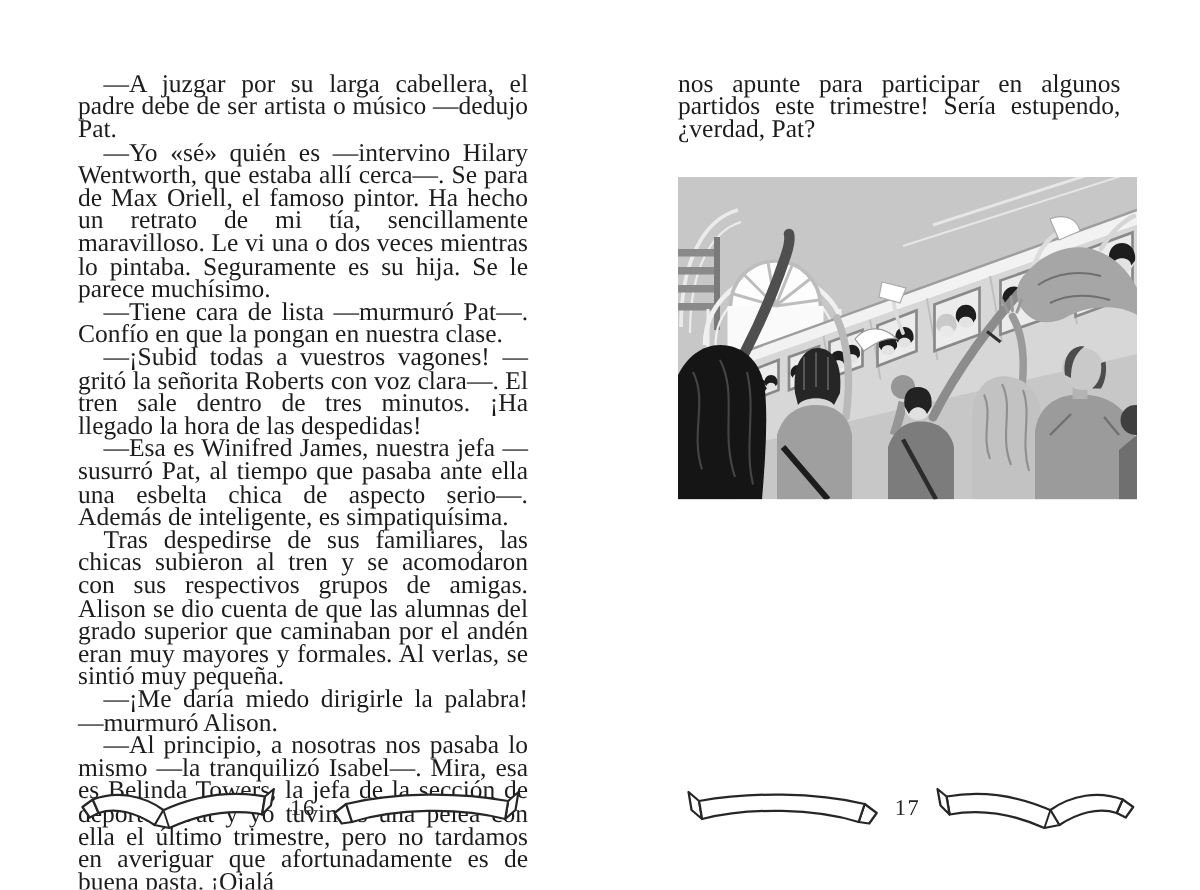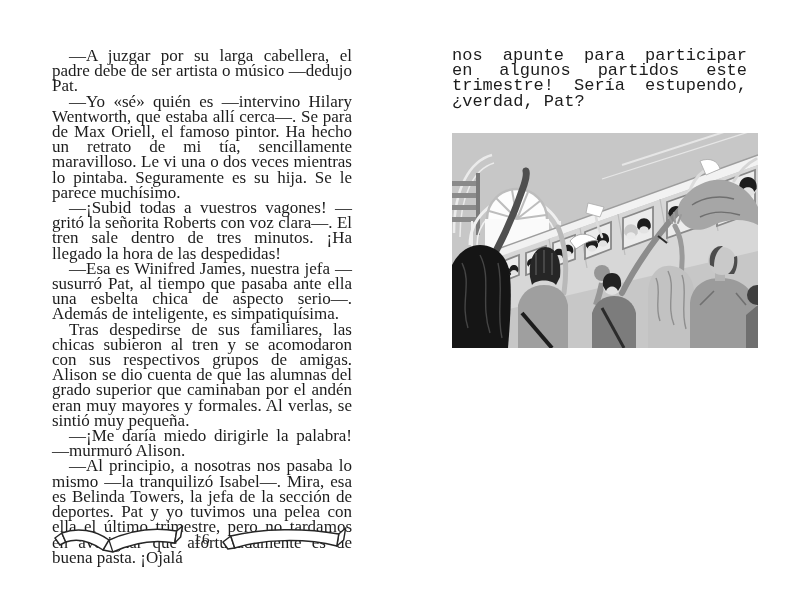--- a/index.html
+++ b/index.html
@@ -7,21 +7,21 @@
     width:800px;height:593px;position:relative;background:#ffffff;
     font-family:"Liberation Serif", serif;color:#1c1c1c;overflow:hidden;
   }
   .page{position:absolute;top:0;height:593px;}
   .page.left{left:52px;width:300px;}
   .page.right{left:452px;width:306px;}
   .text-block{
     padding-top:48px;font-size:17px;line-height:15.2px;
     text-align:justify;hyphens:auto;-webkit-hyphens:auto;
   }
-  .page.right .text-block{width:295px;font-family:Liberation Mono, monospace;}
+  .page.right .text-block{width:295px;}
   .text-block p{margin:0;text-indent:17px;}
   .text-block p.continuation{text-indent:0;}
   .illustration{margin:24px 0 0 0;width:306px;height:215px;overflow:hidden;}
   .illustration svg{display:block;}
   .page-footer{
     position:absolute;left:0;top:524px;width:100%;
     display:flex;align-items:center;gap:8px;
   }
   .ribbon{flex:1 1 auto;height:30px;min-width:0;}
   .ribbon svg{width:100%;height:30px;}
@@ -33,20 +33,21 @@
 </style>
 </head>
 <body>
 
 <div class="spread">
 
   <section class="page left">
     <div class="text-block">
       <p>—A juzgar por su larga cabellera, el padre debe de ser artista o músico —dedujo Pat.</p>
       <p>—Yo «sé» quién es —intervino Hilary Wentworth, que estaba allí cerca—. Se para de Max Oriell, el famoso pintor. Ha hecho un retrato de mi tía, sencillamente maravilloso. Le vi una o dos veces mientras lo pintaba. Seguramente es su hija. Se le parece muchísimo.</p>
+      <p>—Tiene cara de lista —murmuró Pat—. Confío en que la pongan en nuestra clase.</p>
       <p>—¡Subid todas a vuestros vagones! —gritó la señorita Roberts con voz clara—. El tren sale dentro de tres minutos. ¡Ha llegado la hora de las despedidas!</p>
       <p>—Esa es Winifred James, nuestra jefa —susurró Pat, al tiempo que pasaba ante ella una esbelta chica de aspecto serio—. Además de inteligente, es simpatiquísima.</p>
       <p>Tras despedirse de sus familiares, las chicas subieron al tren y se acomodaron con sus respectivos grupos de amigas. Alison se dio cuenta de que las alumnas del grado superior que caminaban por el andén eran muy mayores y formales. Al verlas, se sintió muy pequeña.</p>
       <p>—¡Me daría miedo dirigirle la palabra! —murmuró Alison.</p>
       <p>—Al principio, a nosotras nos pasaba lo mismo —la tranquilizó Isabel—. Mira, esa es Belinda Towers, la jefa de la sección de deportes. Pat y yo tuvimos una pelea con ella el último trimestre, pero no tardamos en averiguar que afortunadamente es de buena pasta. ¡Ojalá</p>
     </div>
     <footer class="page-footer">
       <span class="ribbon">
         <svg viewBox="0 0 136 30" preserveAspectRatio="none" aria-hidden="true">
           <g fill="#ffffff" stroke="#262626" stroke-width="1.5" stroke-linejoin="round">
@@ -213,15 +214,38 @@
           <circle cx="270" cy="128" r="14" fill="#c9c9c9"></circle>
           <path d="M258,132 C256,118 264,112 271,113 C264,118 262,126 262,134 Z" fill="#4c4c4c"></path>
           <path d="M282,124 C283,132 280,138 276,141 L282,141 C285,136 286,129 285,123 Z" fill="#4c4c4c"></path>
 
           <polygon points="294,215 294,182 306,172 306,215" fill="#6f6f6f"></polygon>
           <circle cx="305" cy="162" r="10" fill="#3f3f3f"></circle>
         </g>
       </svg>
     </figure>
 
+    <footer class="page-footer">
+      <span class="ribbon flip">
+        <svg viewBox="0 0 136 30" preserveAspectRatio="none" aria-hidden="true">
+          <g fill="#ffffff" stroke="#262626" stroke-width="1.5" stroke-linejoin="round">
+            <path d="M12,12 L4,18 L9,25 L16,24 Z"></path>
+            <path d="M122,10 L129,4 L127,16 L120,22 Z"></path>
+            <path d="M12,12 C45,4 88,4 122,10 L120,22 C88,14 45,15 16,24 Z"></path>
+          </g>
+        </svg>
+      </span>
+      <span class="page-number">17</span>
+      <span class="ribbon flip">
+        <svg viewBox="0 0 136 30" preserveAspectRatio="none" aria-hidden="true">
+          <g fill="#ffffff" stroke="#262626" stroke-width="1.5" stroke-linejoin="round">
+            <path d="M10,9 L3,14 L8,21 L14,18 Z"></path>
+            <path d="M56,17 C80,6 104,3 127,7 L125,19 C104,15 82,19 62,28 L52,26 Z"></path>
+            <path d="M127,7 L133,2 L131,13 L125,19 Z"></path>
+            <path d="M10,9 C26,3 44,6 58,16 L52,26 C40,18 26,14 14,18 Z"></path>
+          </g>
+          <path d="M58,16 L62,28" fill="none" stroke="#262626" stroke-width="1.3"></path>
+        </svg>
+      </span>
+    </footer>
   </section>
 
 </div>
 
 </body></html>

